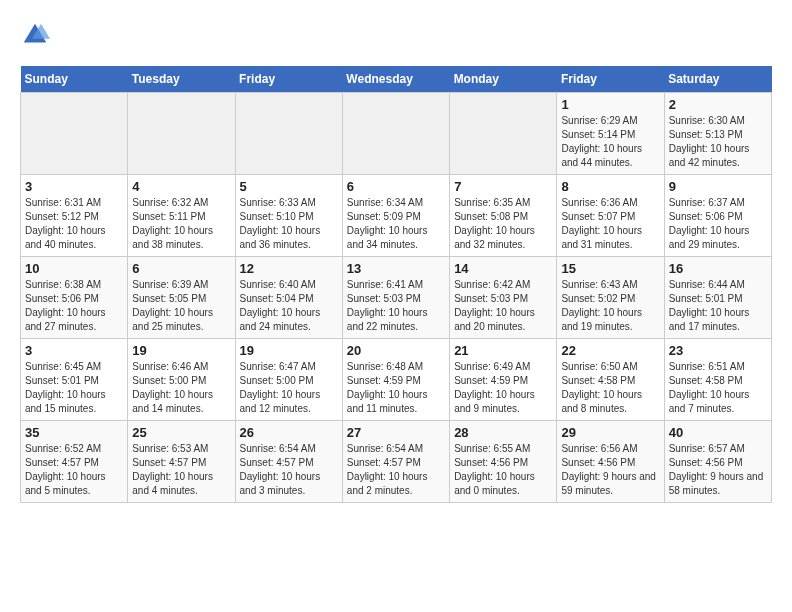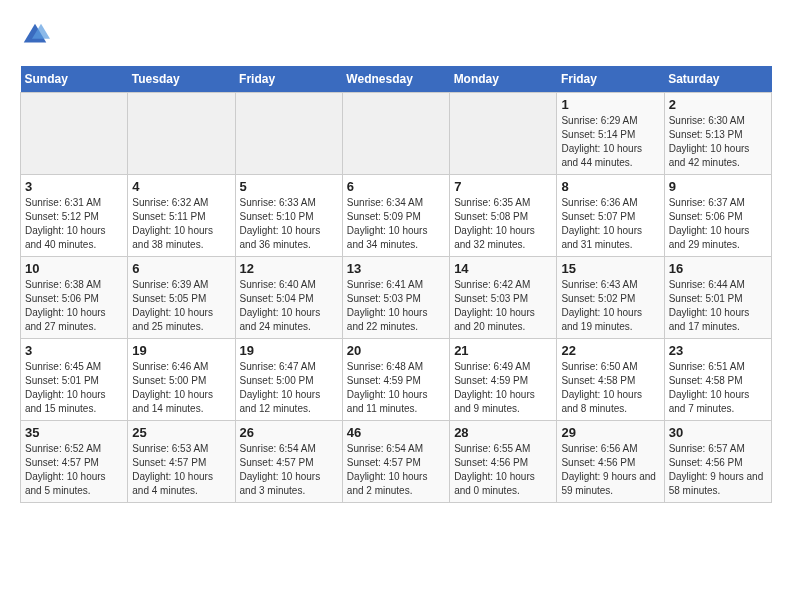--- a/index.html
+++ b/index.html
@@ -240,30 +240,30 @@
         </td>
         <td>
           <span class="day-number">25</span>
           <div class="day-info">Sunrise: 6:53 AM<br>Sunset: 4:57 PM<br>Daylight: 10 hours and 4 minutes.</div>
         </td>
         <td>
           <span class="day-number">26</span>
           <div class="day-info">Sunrise: 6:54 AM<br>Sunset: 4:57 PM<br>Daylight: 10 hours and 3 minutes.</div>
         </td>
         <td>
-          <span class="day-number">46</span>
+          <span class="day-number">27</span>
           <div class="day-info">Sunrise: 6:54 AM<br>Sunset: 4:57 PM<br>Daylight: 10 hours and 2 minutes.</div>
         </td>
         <td>
           <span class="day-number">28</span>
           <div class="day-info">Sunrise: 6:55 AM<br>Sunset: 4:56 PM<br>Daylight: 10 hours and 0 minutes.</div>
         </td>
         <td>
           <span class="day-number">29</span>
           <div class="day-info">Sunrise: 6:56 AM<br>Sunset: 4:56 PM<br>Daylight: 9 hours and 59 minutes.</div>
         </td>
         <td>
-          <span class="day-number">30</span>
+          <span class="day-number">40</span>
           <div class="day-info">Sunrise: 6:57 AM<br>Sunset: 4:56 PM<br>Daylight: 9 hours and 58 minutes.</div>
         </td>
       </tr>
     </tbody>
 </table>
 
 </body></html>

